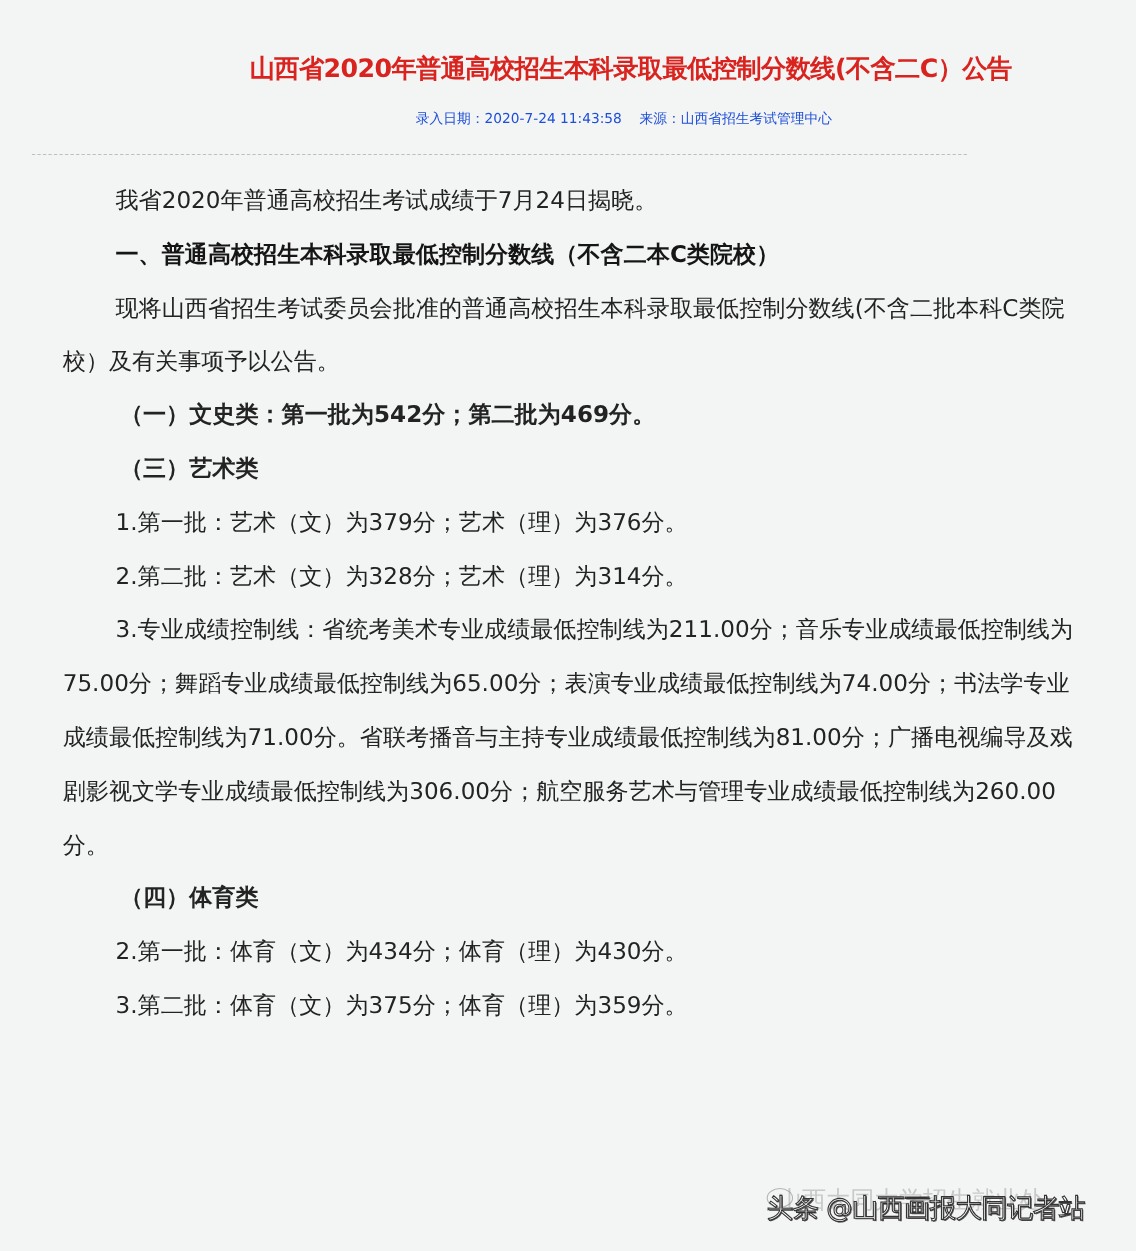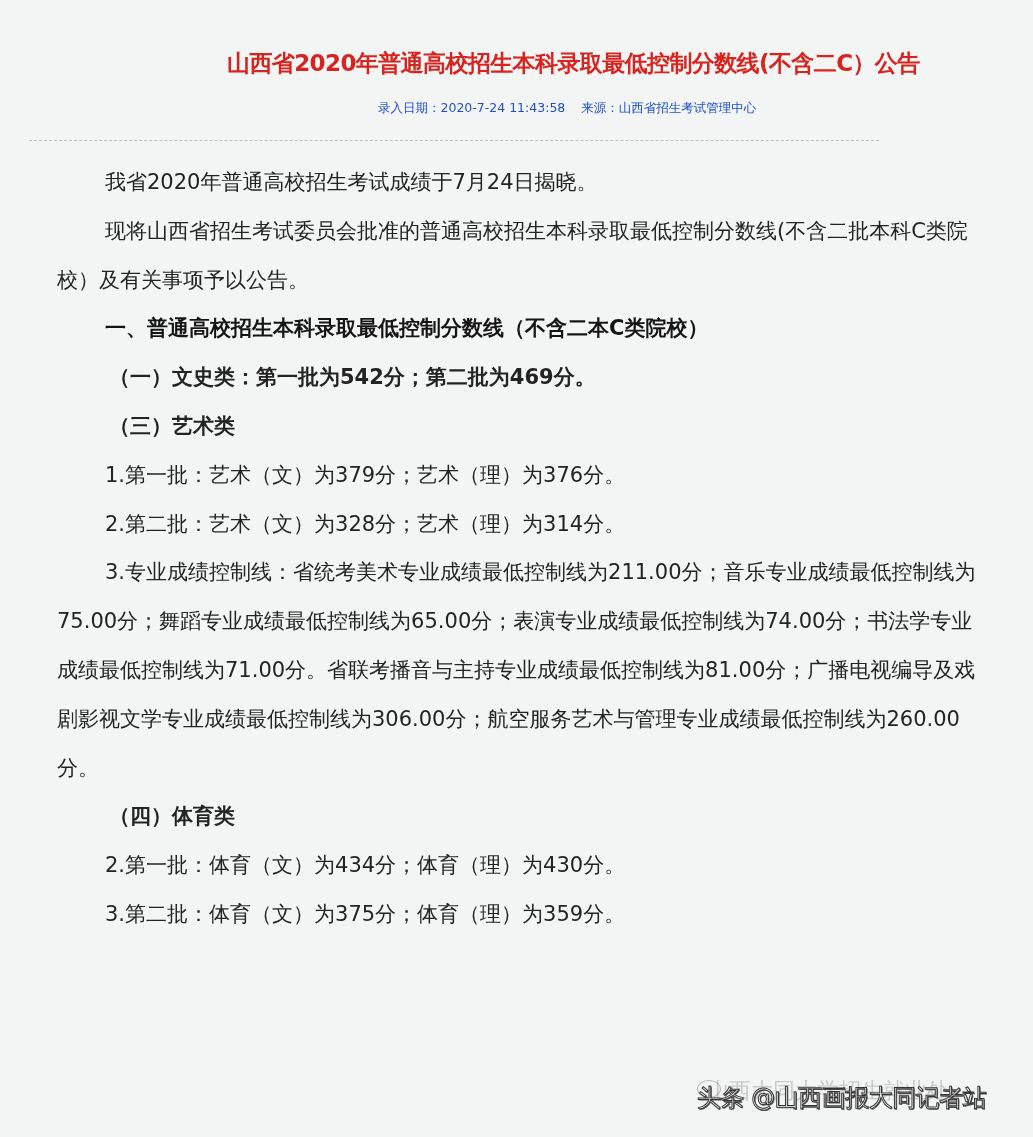--- a/index.html
+++ b/index.html
@@ -118,22 +118,22 @@
   <div class="title">山西省2020年普通高校招生本科录取最低控制分数线(不含二C）公告</div>
   <div class="meta">
     <span>录入日期：2020-7-24 11:43:58</span>
     <span>来源：山西省招生考试管理中心</span>
   </div>
   <div class="divider"></div>
 </div>
 
 <div class="content">
   <p class="para ind2">我省2020年普通高校招生考试成绩于7月24日揭晓。</p>
+  <p class="para ind2 bold">一、普通高校招生本科录取最低控制分数线（不含二本C类院校）</p>
   <p class="para wrap" style="text-indent:48px">现将山西省招生考试委员会批准的普通高校招生本科录取最低控制分数线(不含二批本科C类院校）及有关事项予以公告。</p>
-  <p class="para ind2 bold">一、普通高校招生本科录取最低控制分数线（不含二本C类院校）</p>
   <p class="para ind3">（一）文史类：第一批为542分；第二批为469分。</p>
   <p class="para ind3">（三）艺术类</p>
   <p class="para ind2">1.第一批：艺术（文）为379分；艺术（理）为376分。</p>
   <p class="para ind2">2.第二批：艺术（文）为328分；艺术（理）为314分。</p>
   <p class="para wrap" style="text-indent:48px">3.专业成绩控制线：省统考美术专业成绩最低控制线为211.00分；音乐专业成绩最低控制线为75.00分；舞蹈专业成绩最低控制线为65.00分；表演专业成绩最低控制线为74.00分；书法学专业成绩最低控制线为71.00分。省联考播音与主持专业成绩最低控制线为81.00分；广播电视编导及戏剧影视文学专业成绩最低控制线为306.00分；航空服务艺术与管理专业成绩最低控制线为260.00分。</p>
   <p class="para ind3">（四）体育类</p>
   <p class="para ind2">2.第一批：体育（文）为434分；体育（理）为430分。</p>
   <p class="para ind2">3.第二批：体育（文）为375分；体育（理）为359分。</p>
 </div>
 

